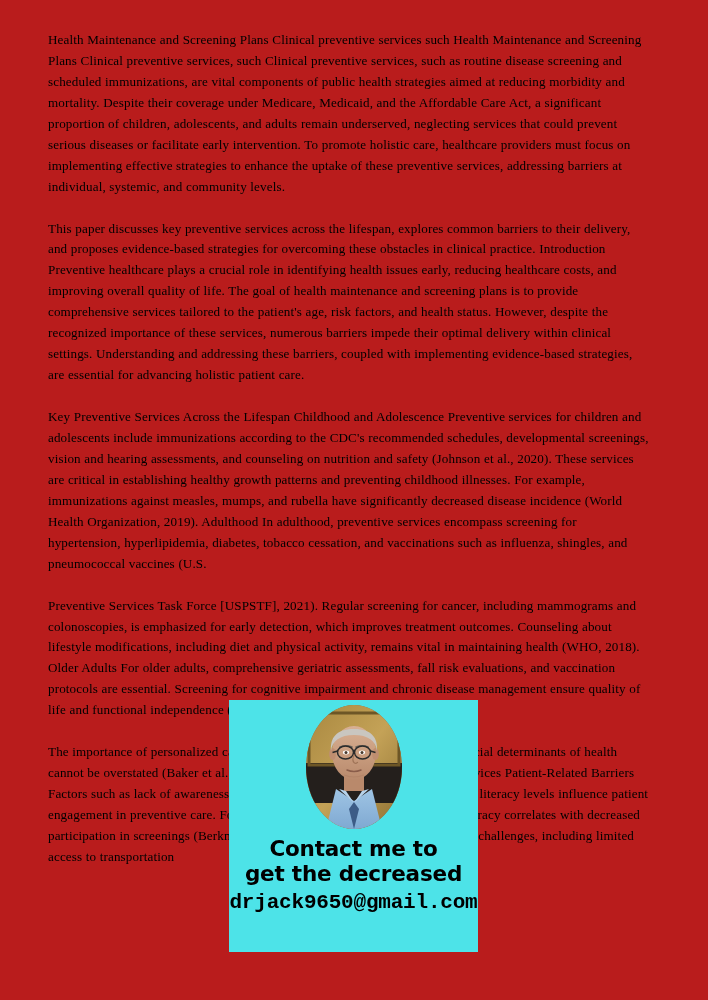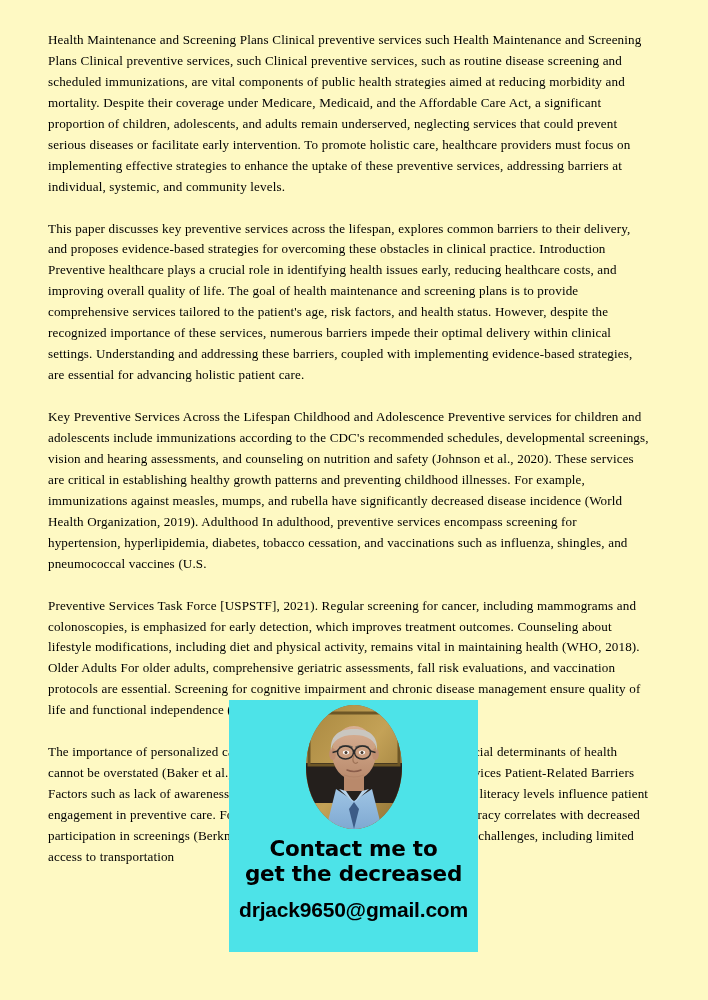--- a/index.html
+++ b/index.html
@@ -7,21 +7,21 @@
     padding: 0;
     background: #ffffff;
   }
   body {
     font-family: "Liberation Serif", "DejaVu Serif", serif;
   }
   .page {
     position: relative;
     width: 708px;
     height: 1000px;
-    background: #fef9c3;
+    background: #b91c1c;
     overflow: hidden;
   }
   .doc-body {
     position: absolute;
     left: 48px;
     top: 30px;
     width: 604px;
   }
   .paragraph {
     font-family: "Liberation Serif", "DejaVu Serif", serif;
@@ -70,22 +70,22 @@
     margin-top: 7px;
     font-family: "DejaVu Sans", "Liberation Sans", sans-serif;
     font-weight: bold;
     font-size: 21.5px;
     line-height: 25px;
     color: #000000;
     text-align: center;
     letter-spacing: -0.2px;
   }
   .promo-email {
-    margin-top: 12px;
-    font-family: Liberation Sans, sans-serif;
+    margin-top: 5px;
+    font-family: Liberation Mono, monospace;
     font-weight: bold;
     font-size: 21px;
     line-height: 24px;
     color: #000000;
     text-align: center;
     letter-spacing: -0.2px;
   }
 </style>
 </head>
 <body>

